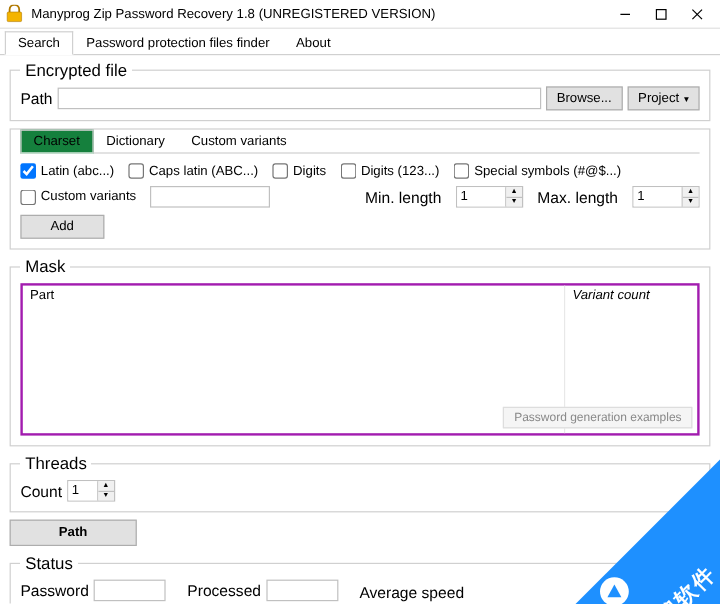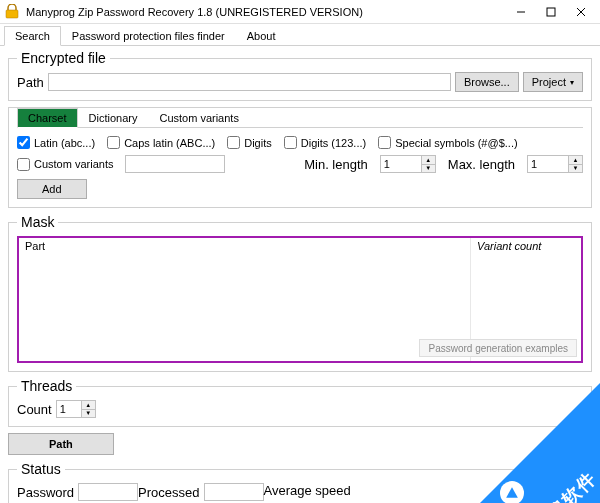--- a/index.html
+++ b/index.html
@@ -46,21 +46,21 @@
 .spinner .spbtn:first-child { border-bottom: 1px solid #c0c0c0; }
 
 .maskbox { border: 2px solid #a21caf; height: 127px; display: flex; position: relative; }
 .maskbox .col1 { flex: 1; padding: 2px 6px; font-size: 11px; border-right: 1px solid #e8e8e8; }
 .maskbox .col2 { width: 110px; padding: 2px 6px; font-size: 11px; font-style: italic; }
 .pw-examples { position: absolute; right: 4px; bottom: 4px; }
 .pw-examples .btn { color: #888; background: #f5f5f5; border-color: #ddd; font-size: 10px; height: 18px; text-align: center; }
 
 .centered { display: flex; justify-content: flex-start; margin-top: 6px; }
 
-.statusrow { display: flex; gap: 0; align-items: flex-start; }
+.statusrow { display: flex; gap: 18px; align-items: flex-end; }
 .statusrow .sitem { display: flex; align-items: center; gap: 4px; }
 .statusrow input { width: 60px; }
 
 .regis { text-align: right; padding: 2px 8px 0 0; }
 .regis a { color: #0066cc; font-size: 11px; cursor: pointer; }
 
 .watermark { position: absolute; right: -10px; bottom: -10px; width: 140px; height: 140px; pointer-events: none; }
 .watermark .tri { width: 0; height: 0; border-style: solid; border-width: 0 0 140px 140px; border-color: transparent transparent #1e90ff transparent; position: absolute; right: 0; bottom: 0; }
 .watermark .txt { position: absolute; right: 8px; bottom: 30px; color: #fff; font-size: 18px; font-weight: bold; transform: rotate(-45deg); transform-origin: right bottom; letter-spacing: 2px; }
 .watermark .circle { position: absolute; right: 86px; bottom: 8px; width: 24px; height: 24px; background: #fff; border-radius: 50%; display: flex; align-items: center; justify-content: center; }

